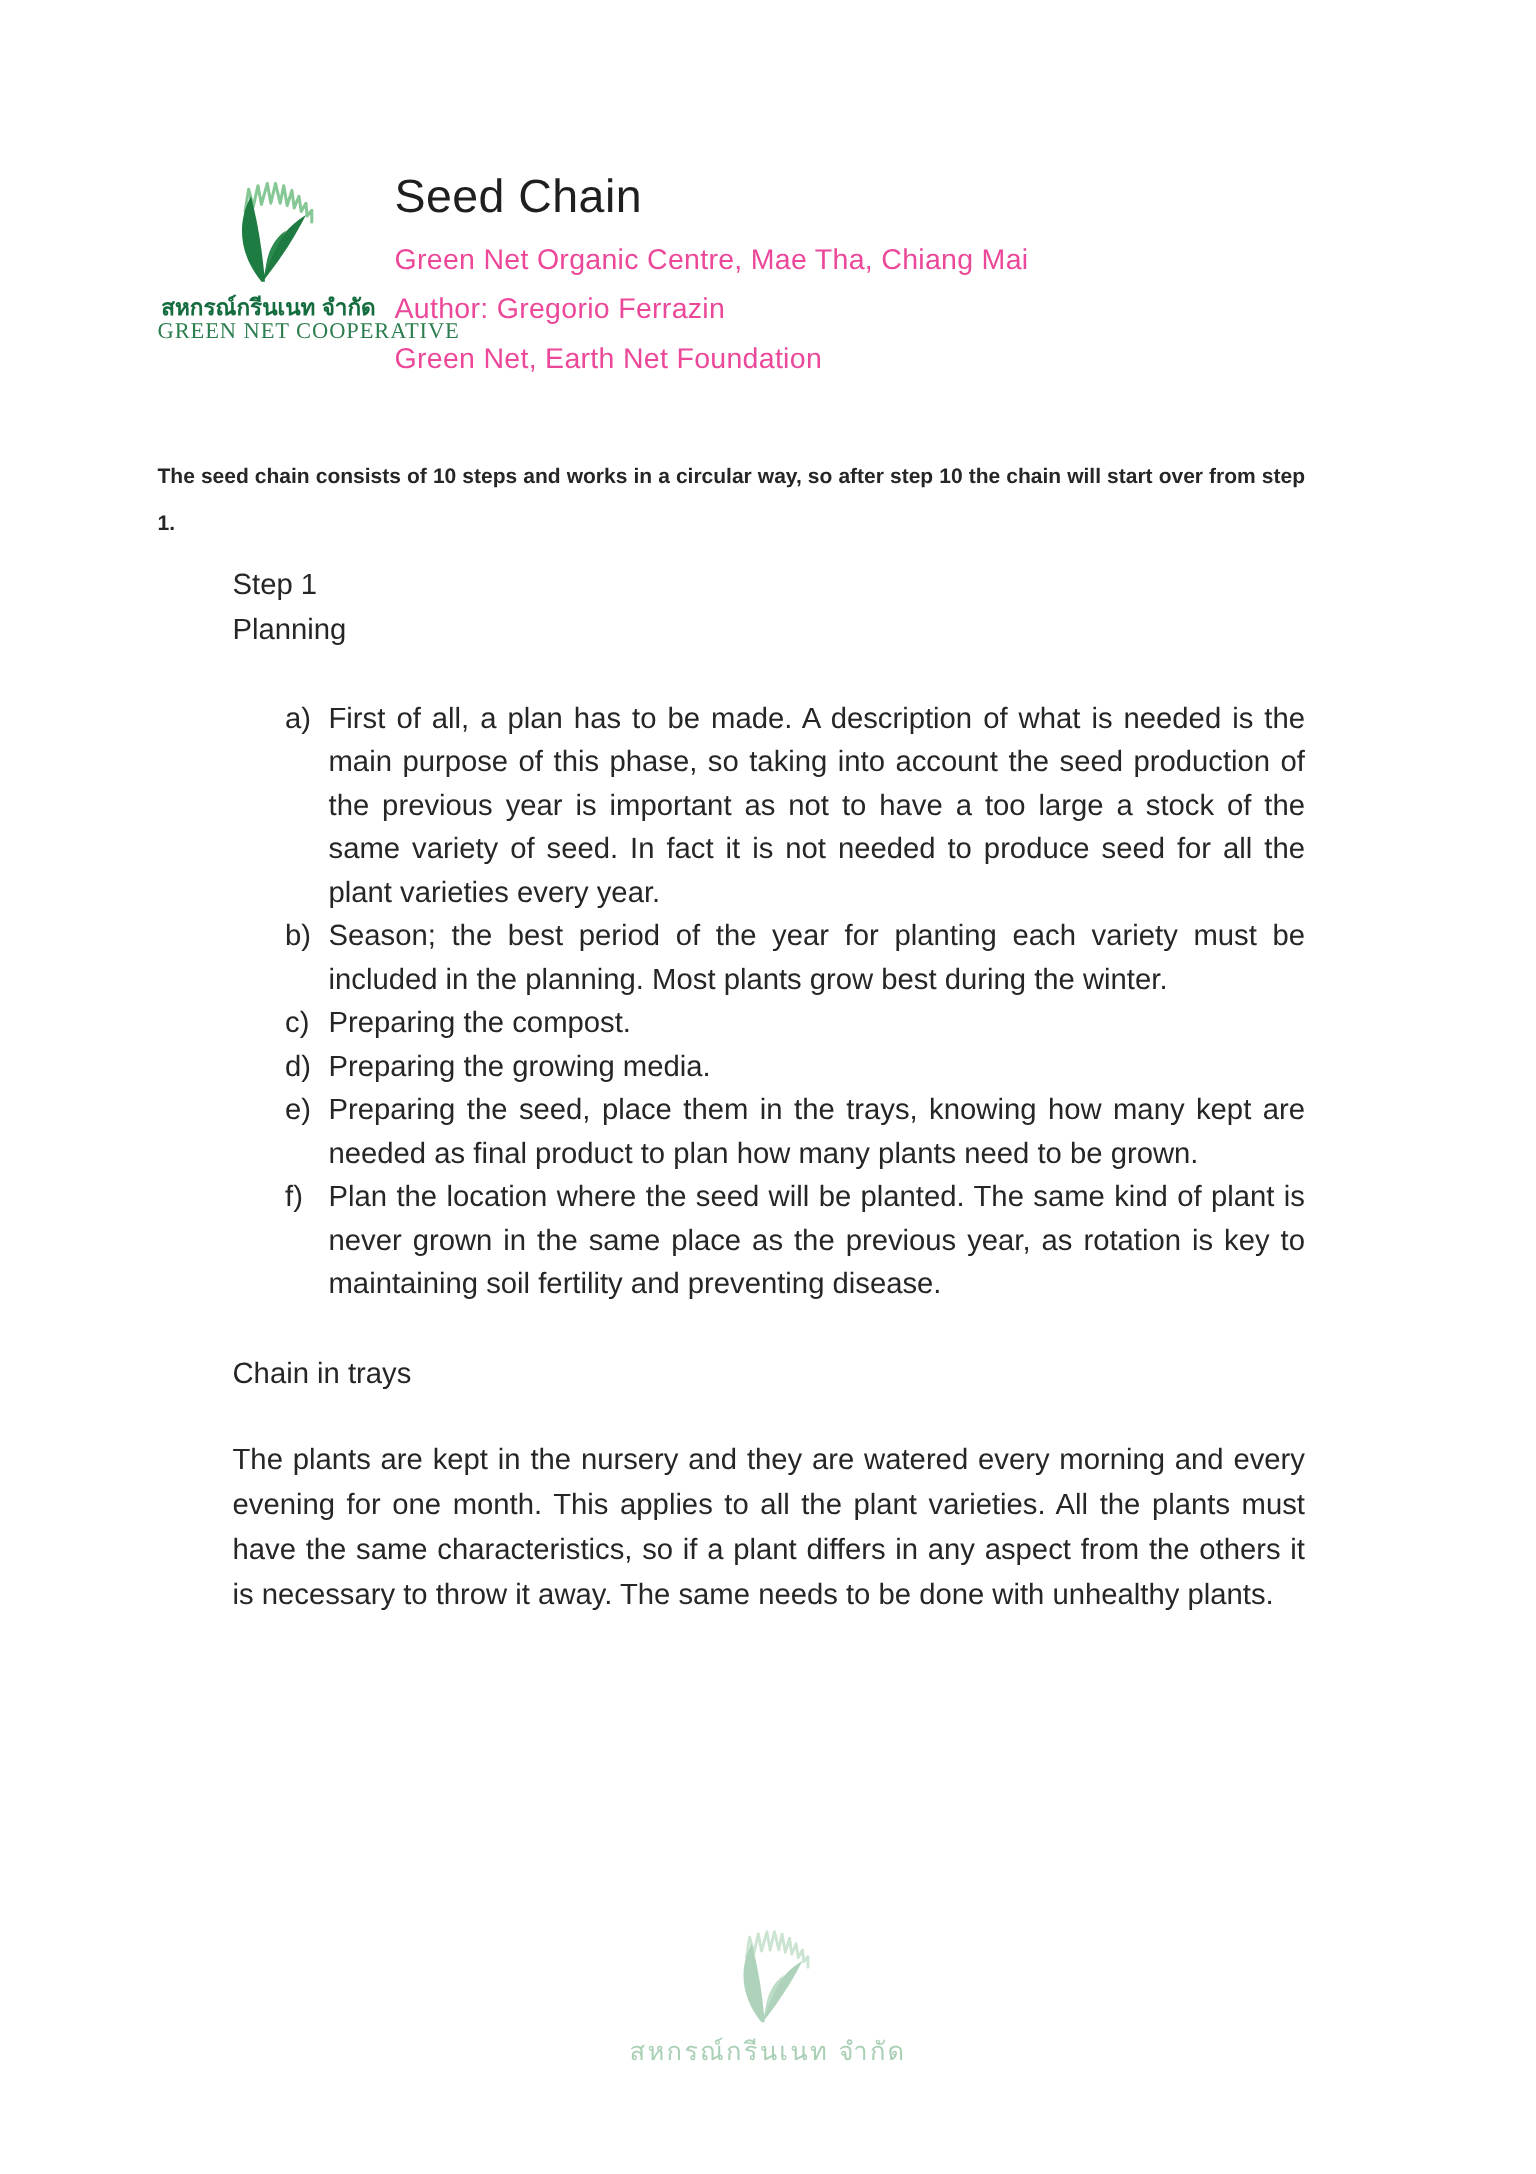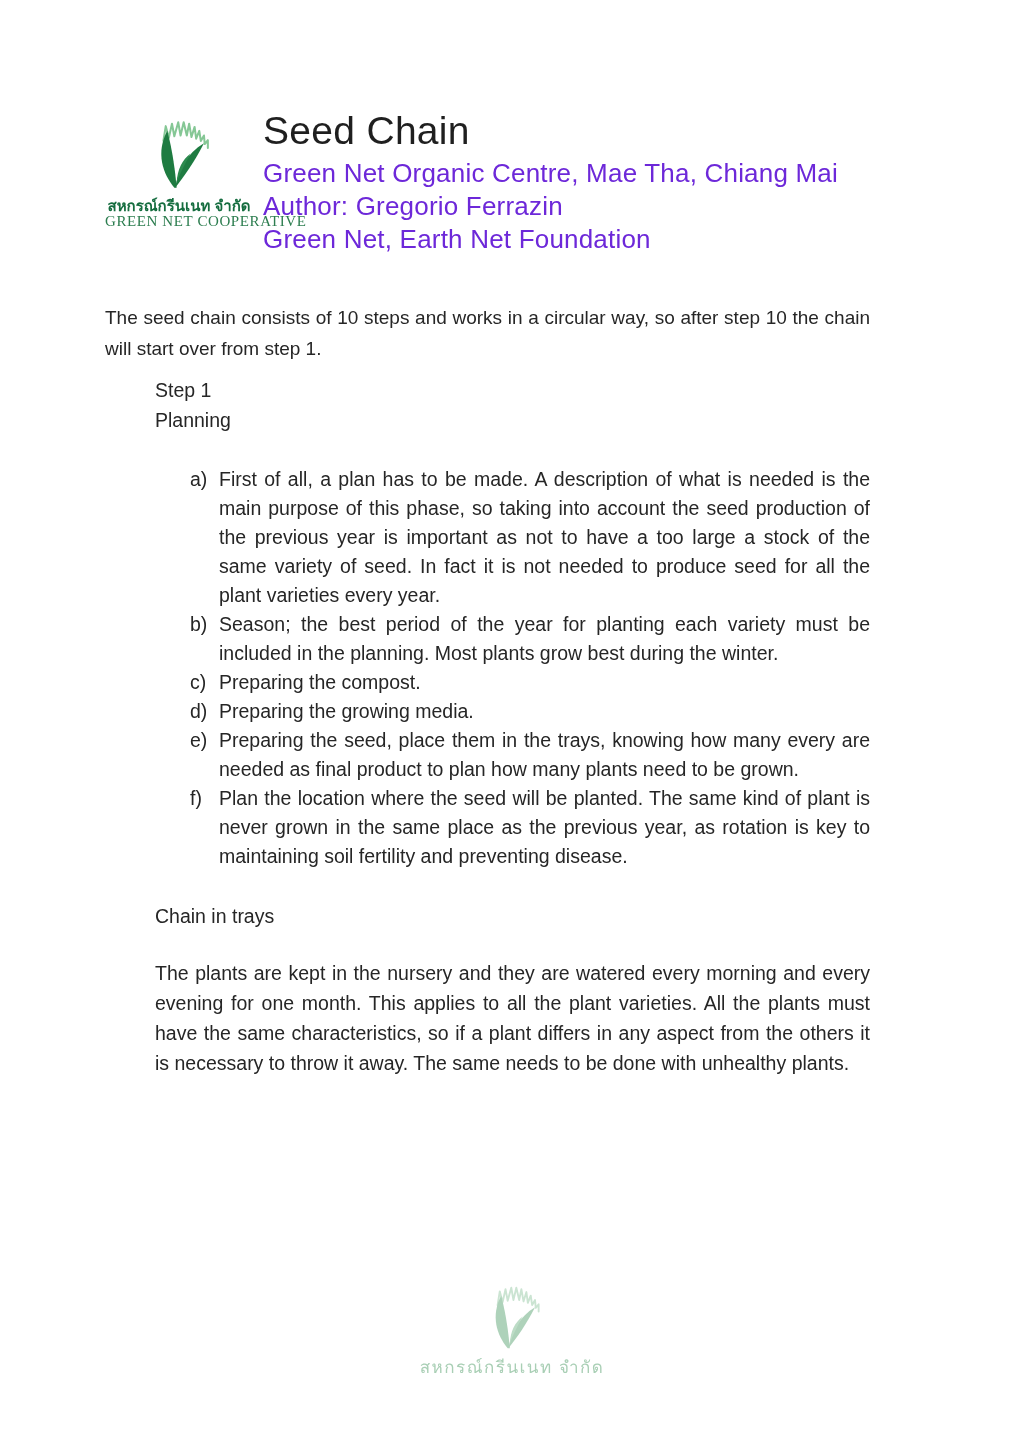--- a/index.html
+++ b/index.html
@@ -33,39 +33,40 @@
     font-size: 15px;
     font-weight: normal;
     color: #2c7d4f;
     letter-spacing: 0.6px;
     line-height: 13px;
     white-space: nowrap;
   }
   .title-block { margin-left: 10px; padding-top: 0; }
   .doc-title {
     margin: 0 0 7px 0;
-    font-size: 39px;
+    font-size: 31px;
     font-weight: normal;
     line-height: 38px;
     color: #1f1f1f;
     letter-spacing: 0.3px;
   }
   .doc-sub {
-    font-size: 26px;
+    font-size: 19px;
     line-height: 33px;
-    color: #6d28d9;
+    color: #ec4899;
     letter-spacing: 0.2px;
   }
 
   
   .intro {
     margin: 46px 0 0 0;
-    font-size: 19px;
+    font-size: 14px;
     line-height: 31px;
     text-align: justify;
+    font-weight: bold;
   }
   .step-heading {
     margin: 11px 0 0 50px;
     font-size: 19.5px;
     line-height: 30px;
   }
   .substeps {
     list-style: none;
     margin: 30px 0 0 0;
     padding: 0 0 0 85px;
@@ -145,21 +146,21 @@
       <li>
         <span class="marker">c)</span>
         <span>Preparing the compost.</span>
       </li>
       <li>
         <span class="marker">d)</span>
         <span>Preparing the growing media.</span>
       </li>
       <li>
         <span class="marker">e)</span>
-        <span>Preparing the seed, place them in the trays, knowing how many every are needed as final product to plan how many plants need to be grown.</span>
+        <span>Preparing the seed, place them in the trays, knowing how many kept are needed as final product to plan how many plants need to be grown.</span>
       </li>
       <li>
         <span class="marker">f)</span>
         <span>Plan the location where the seed will be planted. The same kind of plant is never grown in the same place as the previous year, as rotation is key to maintaining soil fertility and preventing disease.</span>
       </li>
     </ol>
 
     <div class="step-heading" style="margin-top:30px;">
       <div>Chain in trays</div>
     </div>

